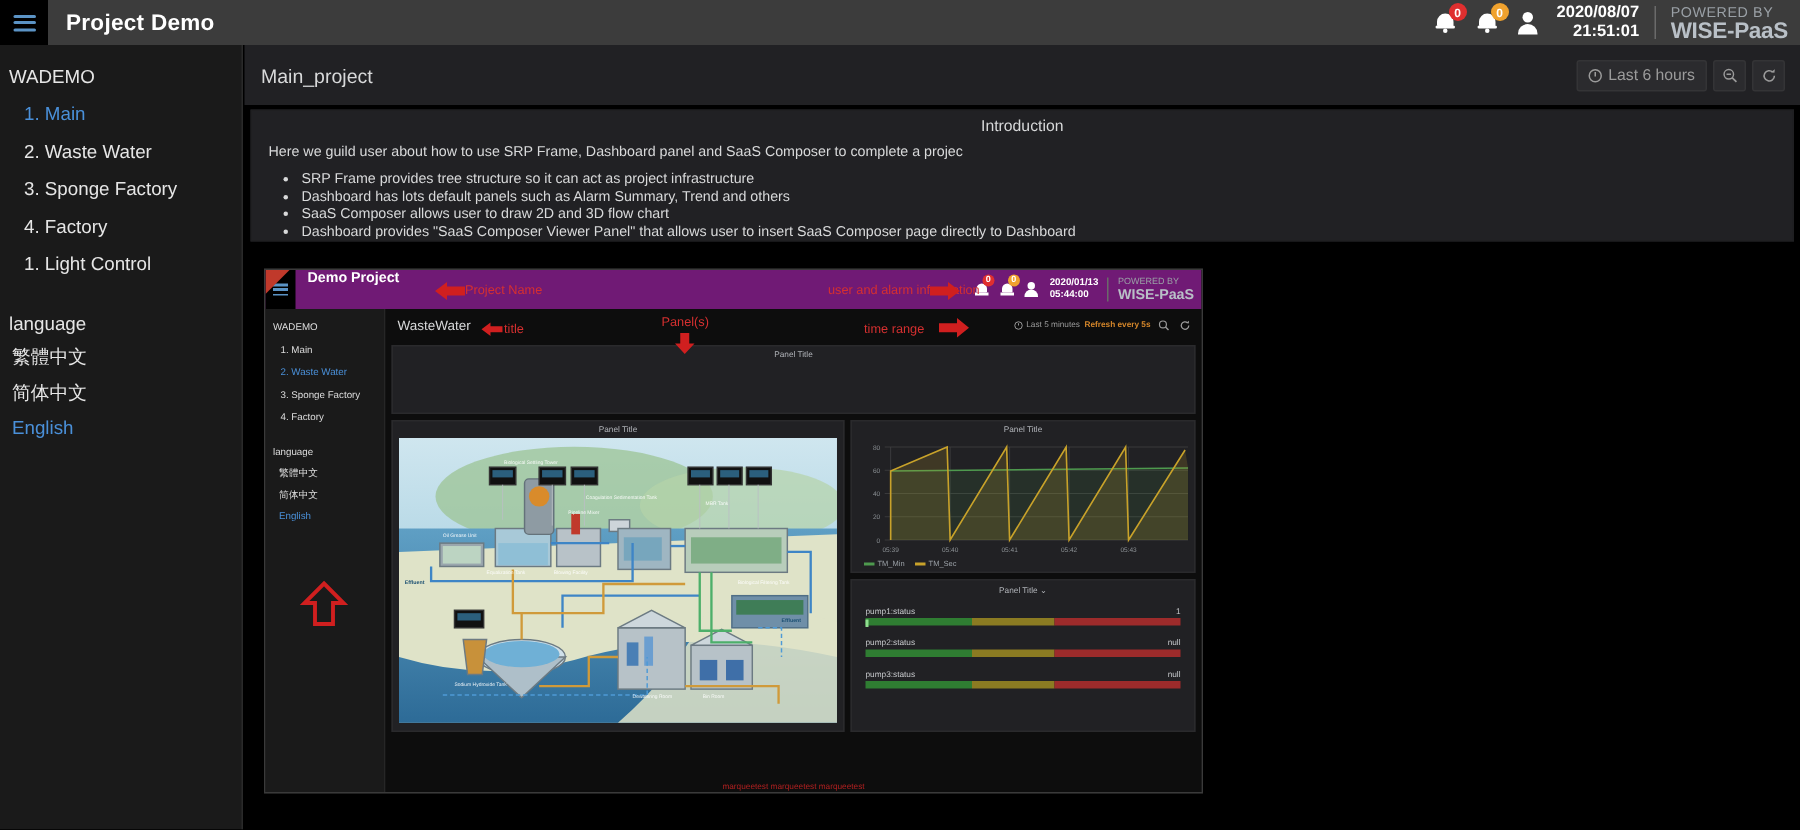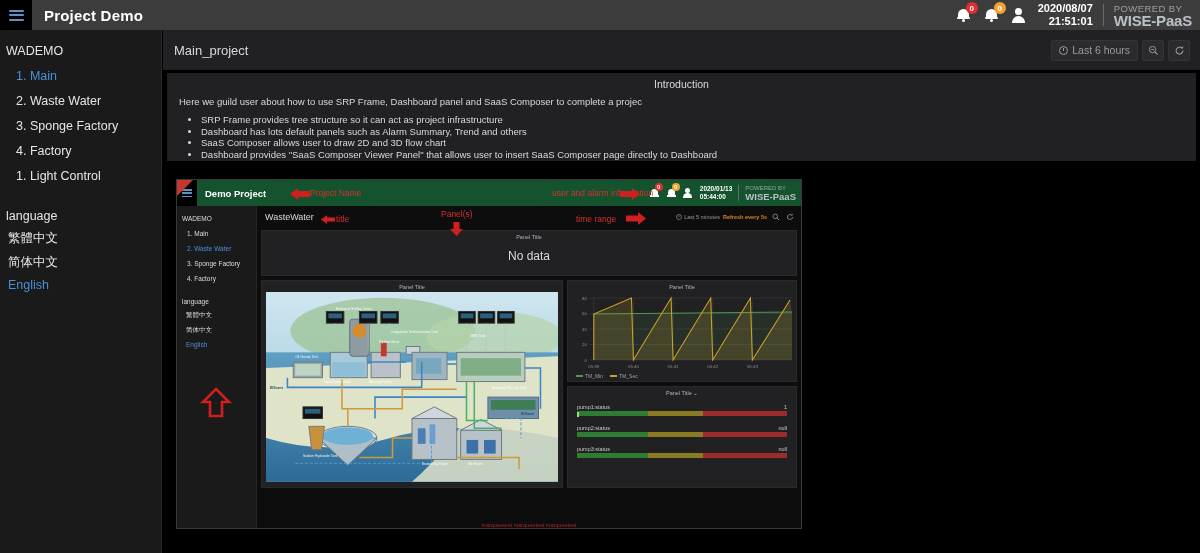--- a/index.html
+++ b/index.html
@@ -80,21 +80,21 @@
   .intro-body { padding: 6px 0 0 11px; }
   .intro-lead { font-size: 9.5px; color: #d8d9da; }
   .intro-list { margin: 7px 16px 0 22px; }
   .intro-list li { font-size: 9.5px; color: #d8d9da; line-height: 11.5px; list-style: disc; }
 
   
   .shot { position: absolute; left: 176px; top: 179px; width: 626px; height: 350px;
           background: #0d0d0d; border: 1px solid #3a3a3a; overflow: hidden; }
   .shot-corner { position: absolute; left: 0; top: 0; width: 0; height: 0;
                  border-top: 16px solid #c0392b; border-right: 16px solid transparent; z-index: 6; }
-  .s-top { position: relative; height: 26px; background: #14532d; display: flex; align-items: center; }
+  .s-top { position: relative; height: 26px; background: #701a75; display: flex; align-items: flex-start; }
   .s-burger-box { width: 20px; height: 26px; background: #000; display: flex;
                   align-items: center; justify-content: center; }
   .s-burger { width: 10px; height: 8px; display: flex; flex-direction: column; justify-content: space-between; }
   .s-burger i { display: block; height: 1.5px; background: #5b93c5; }
   .s-proj { margin-left: 8px; font-size: 9.5px; font-weight: bold; color: #fff; }
   .s-topright { margin-left: auto; display: flex; align-items: center; padding-right: 5px; }
   .s-bellwrap { position: relative; width: 17px; height: 26px; display: flex;
                 align-items: center; justify-content: center; }
   .s-bell { position: relative; width: 9px; height: 10px; }
   .s-bell .dome { position: absolute; left: 1px; top: 1px; width: 7px; height: 6px;
@@ -347,21 +347,20 @@
               <svg width="8" height="8" viewBox="0 0 16 16">
                 <path d="M13 8a5 5 0 1 1-1.6-3.6" fill="none" stroke="#9b9b9b" stroke-width="1.7"></path>
                 <path d="M13.4 1.6 L13 5.2 L9.4 4.6 Z" fill="#9b9b9b"></path>
               </svg>
             </div>
           </div>
         </div>
 
         <div class="panel nodata-panel">
           <div class="panel-title">Panel Title</div>
-          <div class="nodata">No data</div>
         </div>
 
         <div class="row2">
 
           <div class="panel flowpanel">
             <div class="panel-title">Panel Title</div>
             <svg class="flowimg" viewBox="0 0 300 195" preserveAspectRatio="none">
               <defs>
                 <linearGradient id="sky" x1="0" y1="0" x2="0" y2="1">
                   <stop offset="0" stop-color="#cfe6ef"></stop>

